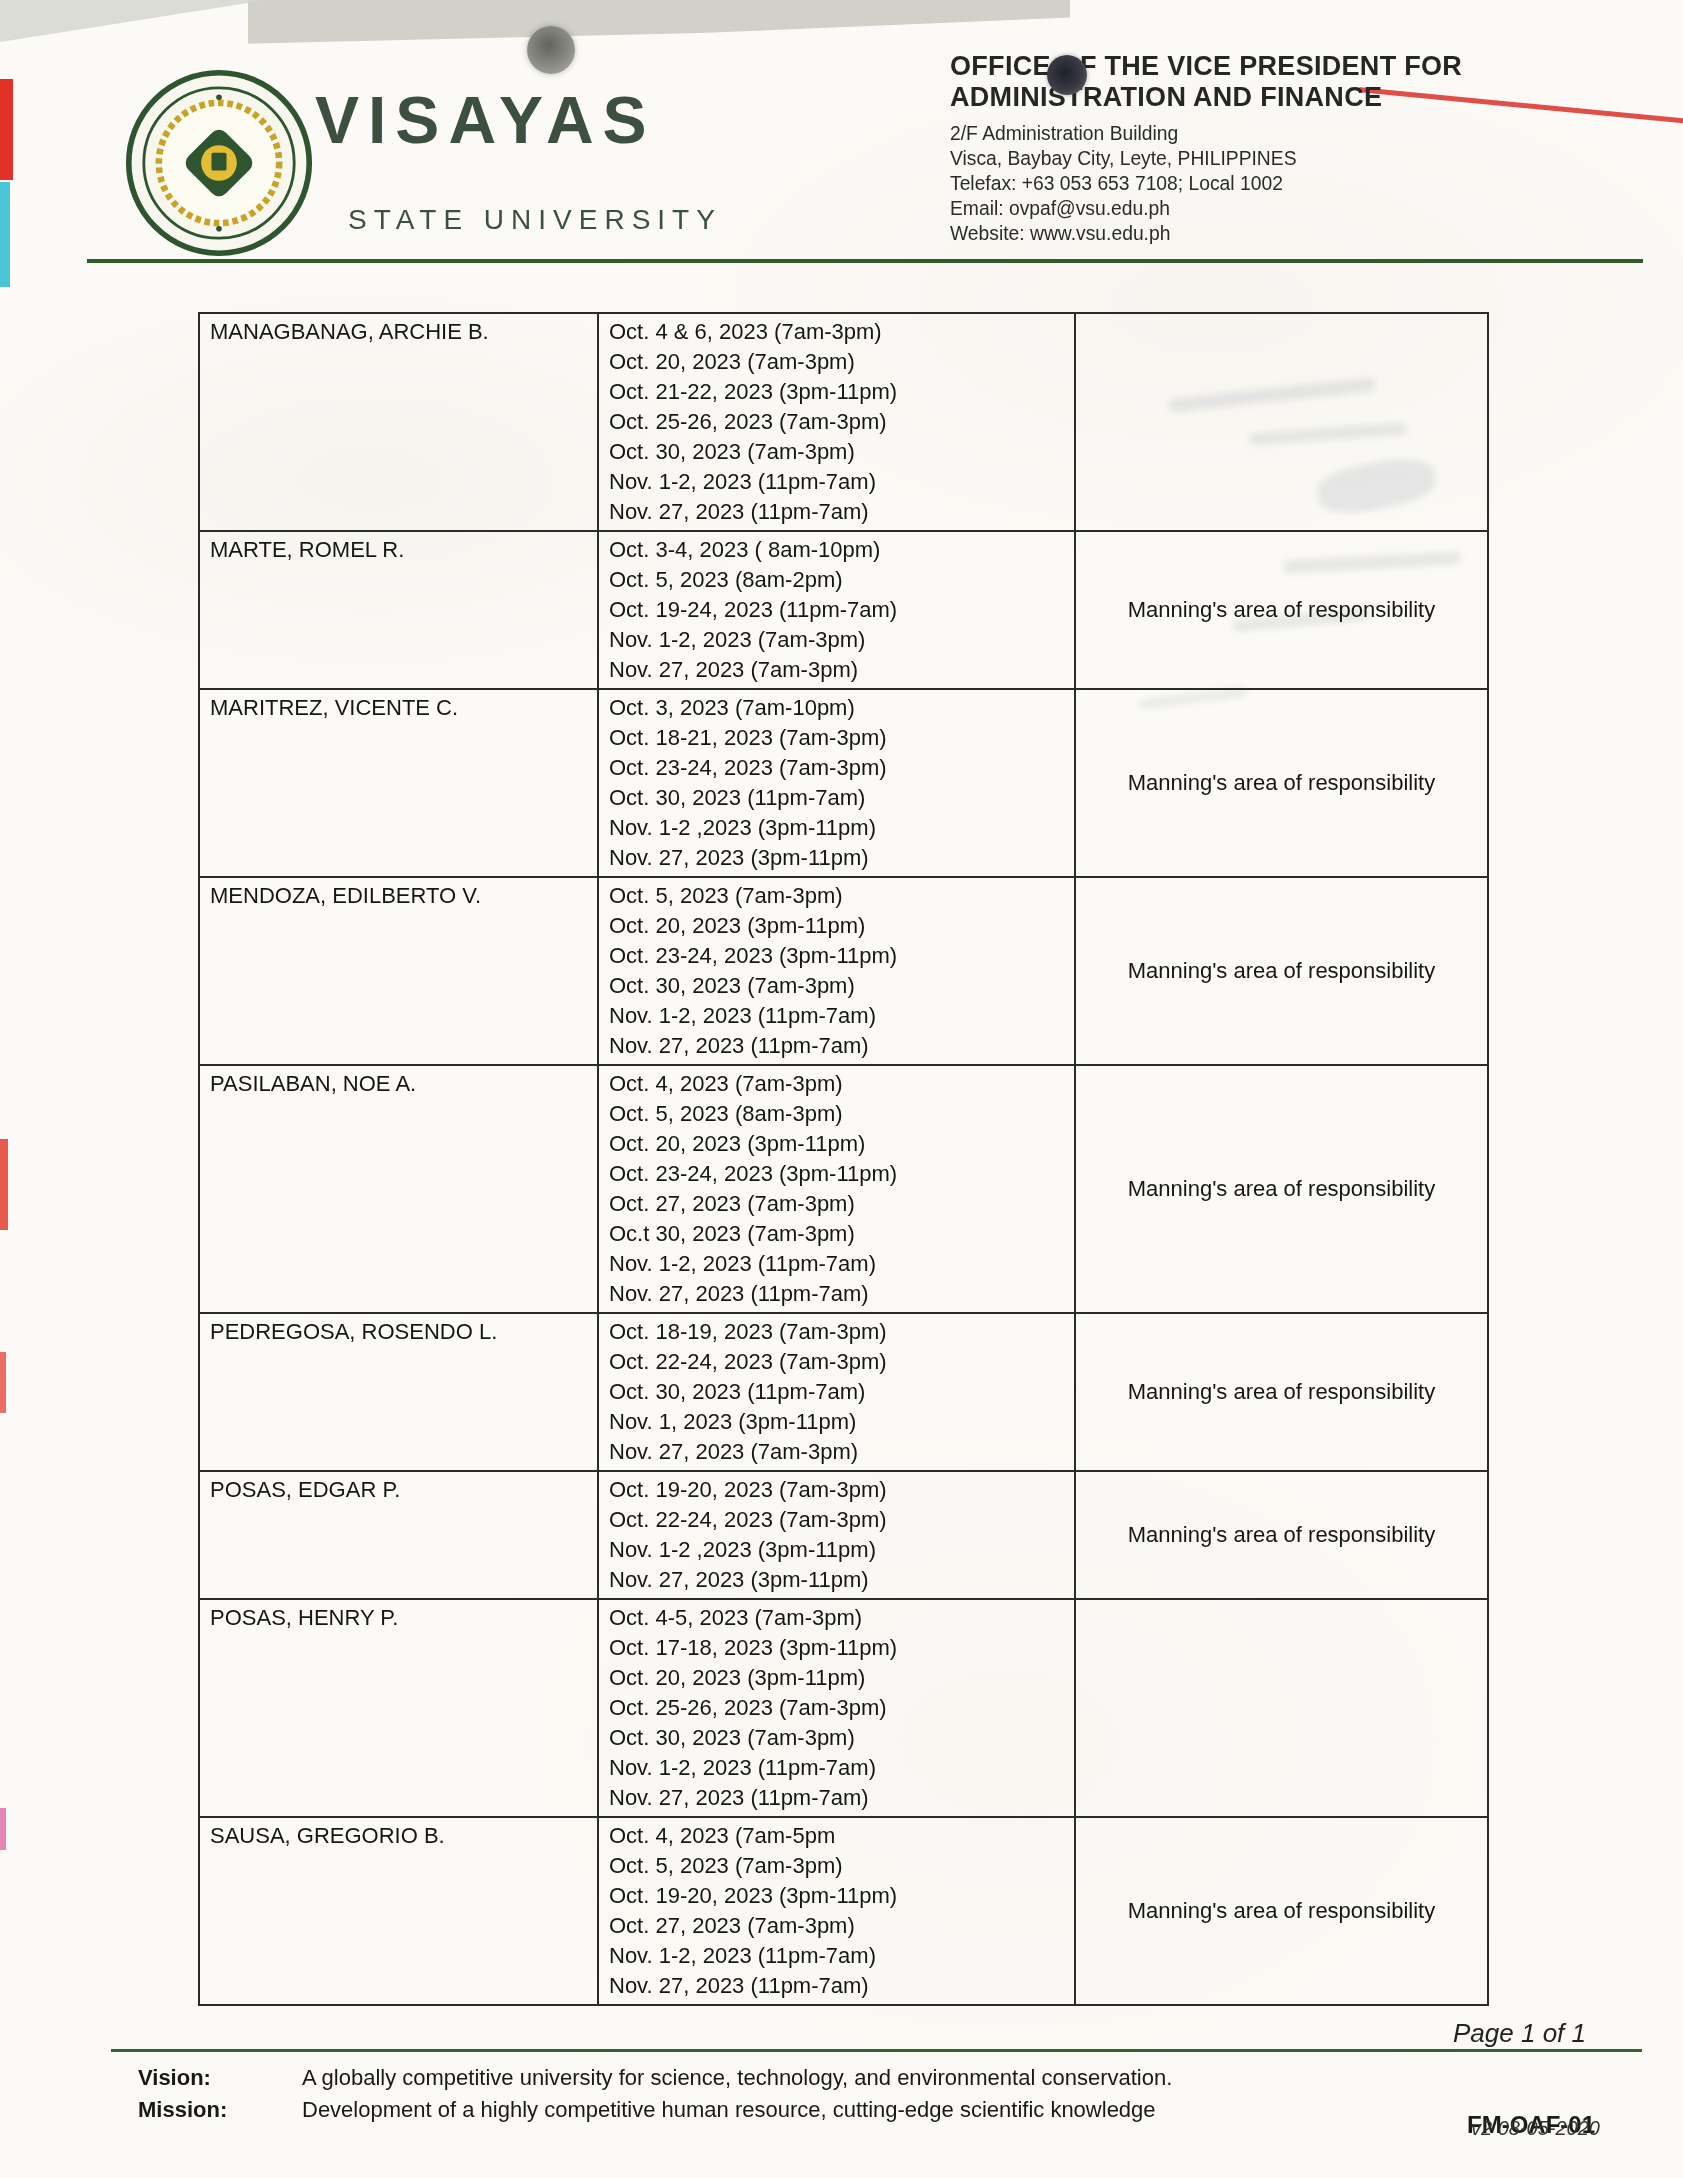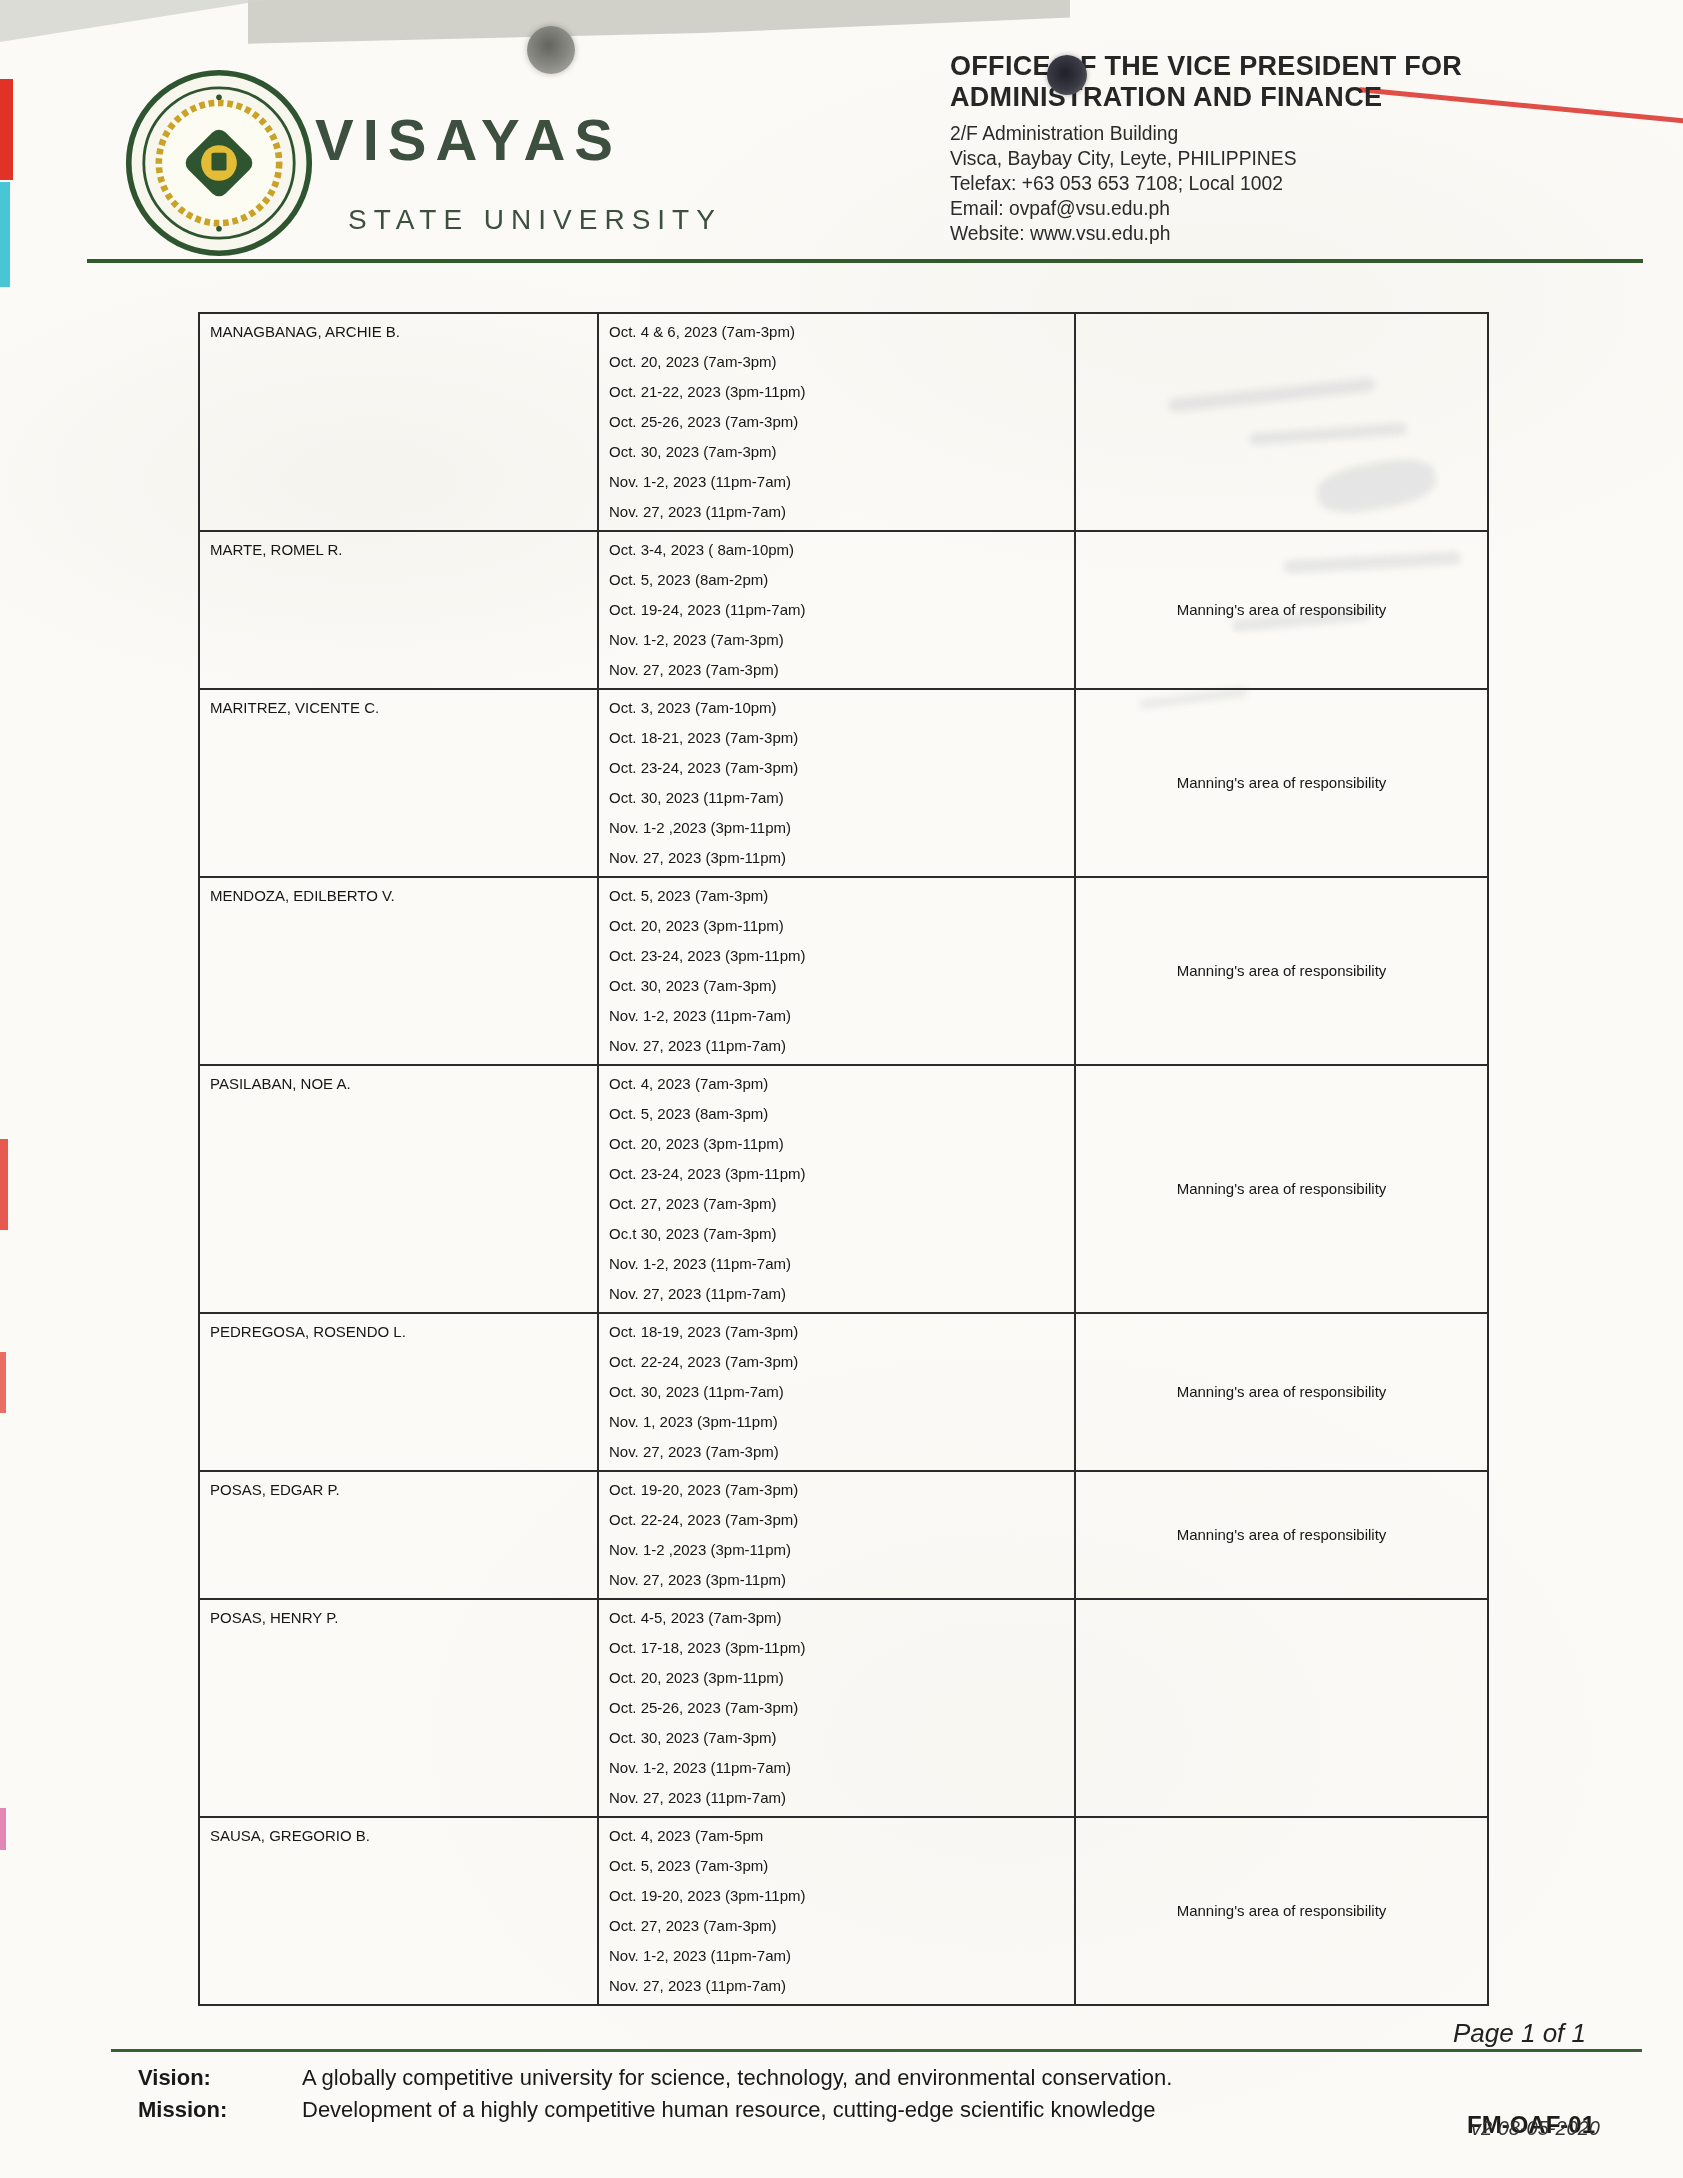--- a/index.html
+++ b/index.html
@@ -38,34 +38,34 @@
     box-shadow:0 0 5px rgba(0,0,0,.3);z-index:6;}
   .ghost{position:absolute;background:rgba(108,112,134,0.14);border-radius:8px;filter:blur(3px);}
   .g1{left:1168px;top:388px;width:208px;height:14px;transform:rotate(-6deg);}
   .g2{left:1249px;top:428px;width:158px;height:12px;transform:rotate(-4deg);}
   .g3{left:1317px;top:463px;width:119px;height:46px;transform:rotate(-10deg);border-radius:40%;}
   .g4{left:1283px;top:556px;width:178px;height:13px;transform:rotate(-3deg);}
   .g5{left:1232px;top:614px;width:139px;height:12px;transform:rotate(-5deg);}
   .g6{left:1139px;top:693px;width:109px;height:10px;transform:rotate(-7deg);opacity:.8;}
   
   .seal{position:absolute;left:125px;top:69px;width:188px;height:188px;}
-  .wordmark-main{position:absolute;left:315px;top:106px;font-size:58px;font-weight:700;
+  .wordmark-main{position:absolute;left:315px;top:82px;font-size:66px;font-weight:700;
     letter-spacing:9px;color:#3d4f3e;}
   .wordmark-sub{position:absolute;left:348px;top:184px;font-size:28px;font-weight:400;
     letter-spacing:7px;color:#3d4f3e;margin-top:20px;}
   .office-block{position:absolute;left:950px;top:51px;}
   .office-title{font-size:27px;font-weight:700;line-height:31px;color:#262626;letter-spacing:0.3px;}
   .office-addr{font-size:19.3px;line-height:25px;color:#2b2b2b;margin-top:0;}
   .office-addr-group{margin-top:8px;}
   .header-rule{position:absolute;left:87px;top:259px;width:1556px;height:4px;background:#2f5c2a;}
   
   .duty-table{position:absolute;left:198px;top:312px;width:1291px;border-collapse:collapse;
     table-layout:fixed;}
   .duty-table td{border:2px solid #2b2b2b;vertical-align:top;padding:3px 10px;
-    font-size:15px;line-height:30px;color:#161616;}
+    font-size:22px;line-height:30px;color:#161616;}
   .cell-name{width:395px;}
   .cell-sched{width:473px;}
   .cell-remarks{text-align:center;vertical-align:middle !important;}
   
   .footer-rule{position:absolute;left:111px;top:2049px;width:1531px;height:3px;background:#35622f;}
   .page-num{position:absolute;left:1453px;top:2018px;font-size:26px;font-style:italic;color:#222;}
   .form-code{position:absolute;left:1467px;top:2083px;font-size:24px;font-weight:700;color:#1d1d1d;margin-top:28px;}
   .form-version{position:absolute;left:1471px;top:2117px;font-size:20px;font-style:italic;color:#333;}
   .vm-row{position:absolute;left:138px;display:flex;font-size:22px;color:#191919;}
   .vm-vision{top:2065px;}

